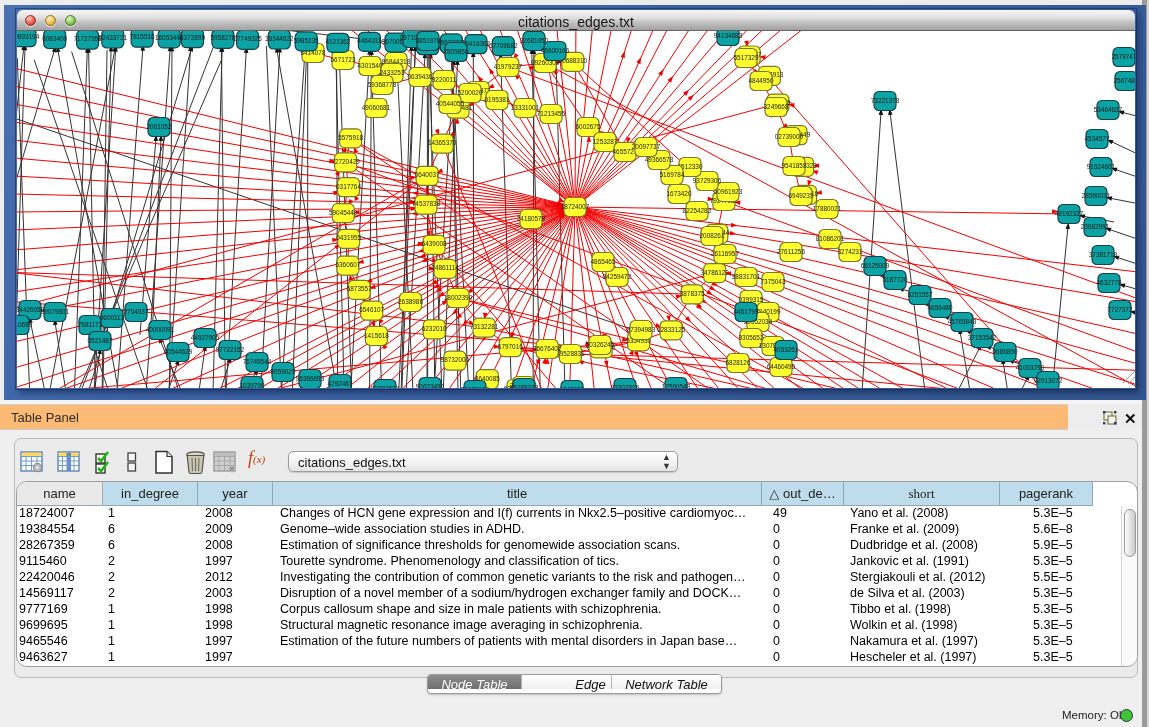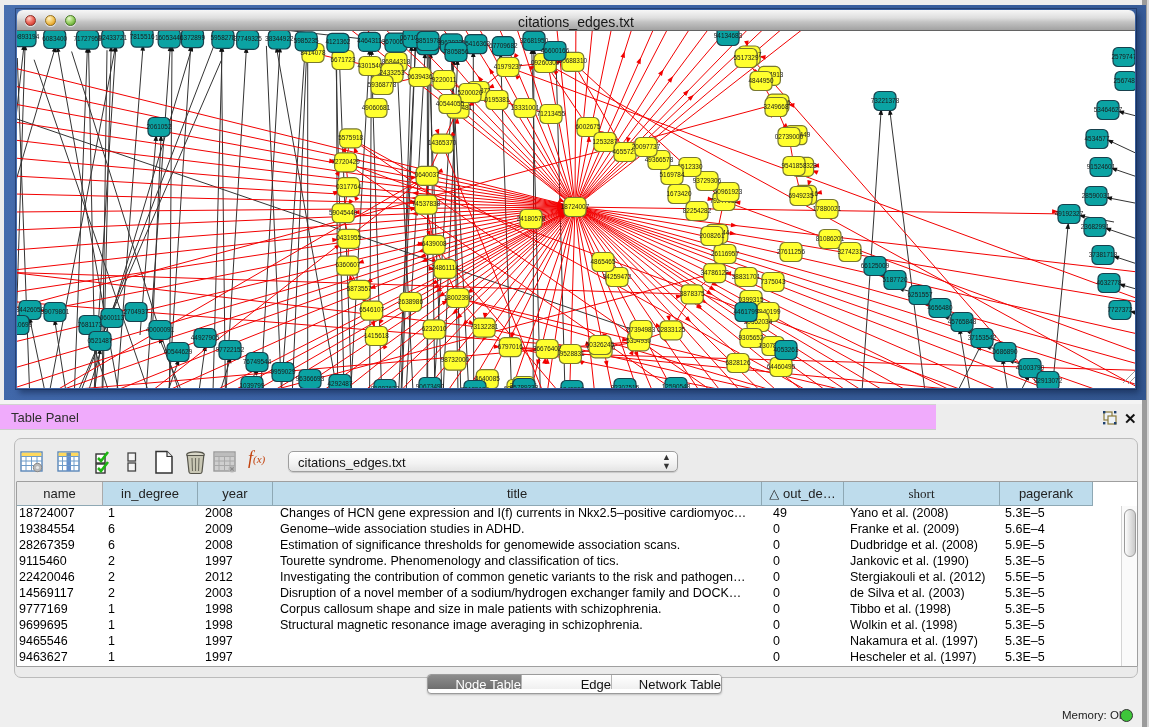--- a/index.html
+++ b/index.html
@@ -28,76 +28,76 @@
 #lr { left:8px;  background:radial-gradient(circle at 35% 28%, #ffd5cd, #ef6f62 45%, #d94439 75%); border:1px solid #8e2f28;}
 #ly { left:28px; background:radial-gradient(circle at 35% 28%, #fff3c8, #f3c964 45%, #e8a62b 75%); border:1px solid #96701c;}
 #lg { left:48px; background:radial-gradient(circle at 35% 28%, #e8f8d0, #9ed46a 45%, #6fb33c 75%); border:1px solid #4a7a28;}
 
 
 #canvas { position:absolute; left:13px; top:26px; width:1118px; height:357px;
   background:#fff; overflow:hidden; }
 
 
 #tp-gap  { position:absolute; left:0; top:400px; width:1142px; height:4px; background:#f4f4f4; }
-#tp-bar  { position:absolute; left:0; top:404px; width:936px; height:26px; background:#f0abfc;
+#tp-bar  { position:absolute; left:0; top:404px; width:1068px; height:26px; background:#fdba74;
   border-top:1px solid #d2d2d2; border-bottom:1px solid #cccccc; }
 #tp-bar .lab { position:absolute; left:11px; top:5px; font-size:13px; color:#2e2e2e; }
 #tp-under { position:absolute; left:0; top:430px; width:1142px; height:297px; background:#efefef; }
 #panelbox { position:absolute; left:14px; top:438px; width:1124px; height:240px;
   background:#ebebeb; border:1px solid #bbbbbb; border-radius:7px; }
 
 .tbicon { position:absolute; top:450px; }
 .fx { position:absolute; left:248px; top:448px; font-size:15px; color:#c2410c; }
 .fx i { font-family:"Liberation Serif", serif; font-size:18px; font-style:italic; }
 .fx span { font-size:11px; font-style:italic; font-family:"Liberation Serif", serif; position:relative; top:-1px;}
 
 #dropdown { position:absolute; left:288px; top:451px; width:390px; height:21px;
   border:1px solid #9e9e9e; border-radius:5px;
   background:linear-gradient(#ffffff,#f2f2f2 60%,#e4e4e4);
   box-shadow:0 1px 1px rgba(0,0,0,.15); }
 #dropdown .txt { position:absolute; left:9px; top:3px; font-size:13px; color:#111; }
 #dropdown .arr { position:absolute; right:6px; top:1px; font-size:9px; color:#333; line-height:9px; }
 
 #tablewrap { position:absolute; left:16px; top:481px; width:1122px; height:186px;
-  background:#ffffff; border:1px solid #9f9f9f; border-radius:1px; overflow:hidden; }
+  background:#ffffff; border:1px solid #9f9f9f; border-radius:11px; overflow:hidden; }
 #thead { position:absolute; left:0; top:0; width:1120px; height:24px; }
 #thead span { position:absolute; top:0; height:24px; background:#bedcec;
   border-right:1px solid #8ea8b4; border-bottom:1px solid #8ea8b4;
   font-size:13px; color:#222; text-align:center; line-height:23px; }
 #thead .h1 { left:0; width:86px; background:#e9e9e9; border-right-color:#aaa; }
 #thead .h2 { left:86px; width:95px; }
 #thead .h3 { left:181px; width:75px; }
 #thead .h4 { left:256px; width:489px; }
 #thead .h5 { left:745px; width:82px; }
 #thead .h6 { left:827px; width:156px;font-family:Liberation Serif, serif; }
 #thead .h7 { left:983px; width:93px; }
 #tbody { position:absolute; left:0; top:24px; width:1120px; }
 .trow { position:relative; height:16px; font-size:12.5px; color:#000; white-space:nowrap; }
 .trow span { position:absolute; top:0; height:16px; line-height:15px; overflow:hidden; }
 .c1 { left:2px; width:84px; }
 .c2 { left:91px; width:90px; }
 .c3 { left:188px; width:68px; }
 .c4 { left:263px; width:482px; }
 .c5 { left:756px; width:70px; }
 .c6 { left:833px; width:150px; }
-.c7 { left:988px; width:88px; }
+.c7 { left:1016px; width:88px; }
 #vscroll { position:absolute; left:1104px; top:24px; width:16px; height:160px;
   background:#fafafa; border-left:1px solid #d5d5d5; }
 #vthumb { position:absolute; left:1.5px; top:3px; width:12px; height:48px; border-radius:6px;
   background:linear-gradient(90deg,#fdfdfd,#c9c9c9); border:1px solid #9a9a9a; }
 
 
 #floatic { position:absolute; left:1103px; top:411px; width:14px; height:14px; }
 #closeic { position:absolute; left:1124px; top:410px; font-size:15px; font-weight:bold; color:#111; }
 
 
 #segs { position:absolute; left:427px; top:674px; height:20px; border:1px solid #9b9b9b;
   border-radius:4px; overflow:hidden; background:#fff; box-shadow:0 1px 2px rgba(0,0,0,.2); }
 #segs span { display:inline-block; height:14px; line-height:19px; font-size:13px;
-  text-align:right; vertical-align:top; }
+  text-align:center; vertical-align:top;font-style:italic; }
 #seg1 { width:93px; background:linear-gradient(#8d8d8d,#6f6f6f); color:#fff; }
 #seg2 { width:90px; background:linear-gradient(#ffffff,#f0f0f0); color:#111; border-left:1px solid #b5b5b5;padding-left:48px; }
 #seg3 { width:110px; background:linear-gradient(#ffffff,#f0f0f0); color:#111; border-left:1px solid #b5b5b5; }
 
 #memory { position:absolute; left:1062px; top:709px; font-size:11.5px; color:#222; }
 #memdot { position:absolute; left:1120px; top:709px; width:13px; height:13px; border-radius:50%;
   background:#3ec63a; border:1.5px solid #333333; }
 </style></head>
 <body>
 <div id="stage">
@@ -1383,38 +1383,38 @@
           <span class="c6">Yano et al. (2008)</span>
           <span class="c7">5.3E–5</span>
         </div>
 <div class="trow">
           <span class="c1">19384554</span>
           <span class="c2">6</span>
           <span class="c3">2009</span>
           <span class="c4">Genome–wide association studies in ADHD.</span>
           <span class="c5">0</span>
           <span class="c6">Franke et al. (2009)</span>
-          <span class="c7">5.6E–4</span>
+          <span class="c7">5.6E–8</span>
         </div>
 <div class="trow">
           <span class="c1">28267359</span>
           <span class="c2">6</span>
           <span class="c3">2008</span>
           <span class="c4">Estimation of significance thresholds for genomewide association scans.</span>
           <span class="c5">0</span>
           <span class="c6">Dudbridge et al. (2008)</span>
           <span class="c7">5.9E–5</span>
         </div>
 <div class="trow">
           <span class="c1">9115460</span>
           <span class="c2">2</span>
           <span class="c3">1997</span>
           <span class="c4">Tourette syndrome. Phenomenology and classification of tics.</span>
           <span class="c5">0</span>
-          <span class="c6">Jankovic et al. (1990)</span>
+          <span class="c6">Jankovic et al. (1991)</span>
           <span class="c7">5.3E–5</span>
         </div>
 <div class="trow">
           <span class="c1">22420046</span>
           <span class="c2">2</span>
           <span class="c3">2012</span>
           <span class="c4">Investigating the contribution of common genetic variants to the risk and pathogen…</span>
           <span class="c5">0</span>
           <span class="c6">Stergiakouli et al. (2012)</span>
           <span class="c7">5.5E–5</span>
@@ -1443,20 +1443,21 @@
           <span class="c3">1998</span>
           <span class="c4">Structural magnetic resonance image averaging in schizophrenia.</span>
           <span class="c5">0</span>
           <span class="c6">Wolkin et al. (1998)</span>
           <span class="c7">5.3E–5</span>
         </div>
 <div class="trow">
           <span class="c1">9465546</span>
           <span class="c2">1</span>
           <span class="c3">1997</span>
+          <span class="c4">Estimation of the future numbers of patients with mental disorders in Japan base…</span>
           <span class="c5">0</span>
           <span class="c6">Nakamura et al. (1997)</span>
           <span class="c7">5.3E–5</span>
         </div>
 <div class="trow">
           <span class="c1">9463627</span>
           <span class="c2">1</span>
           <span class="c3">1997</span>
           <span class="c5">0</span>
           <span class="c6">Hescheler et al. (1997)</span>

